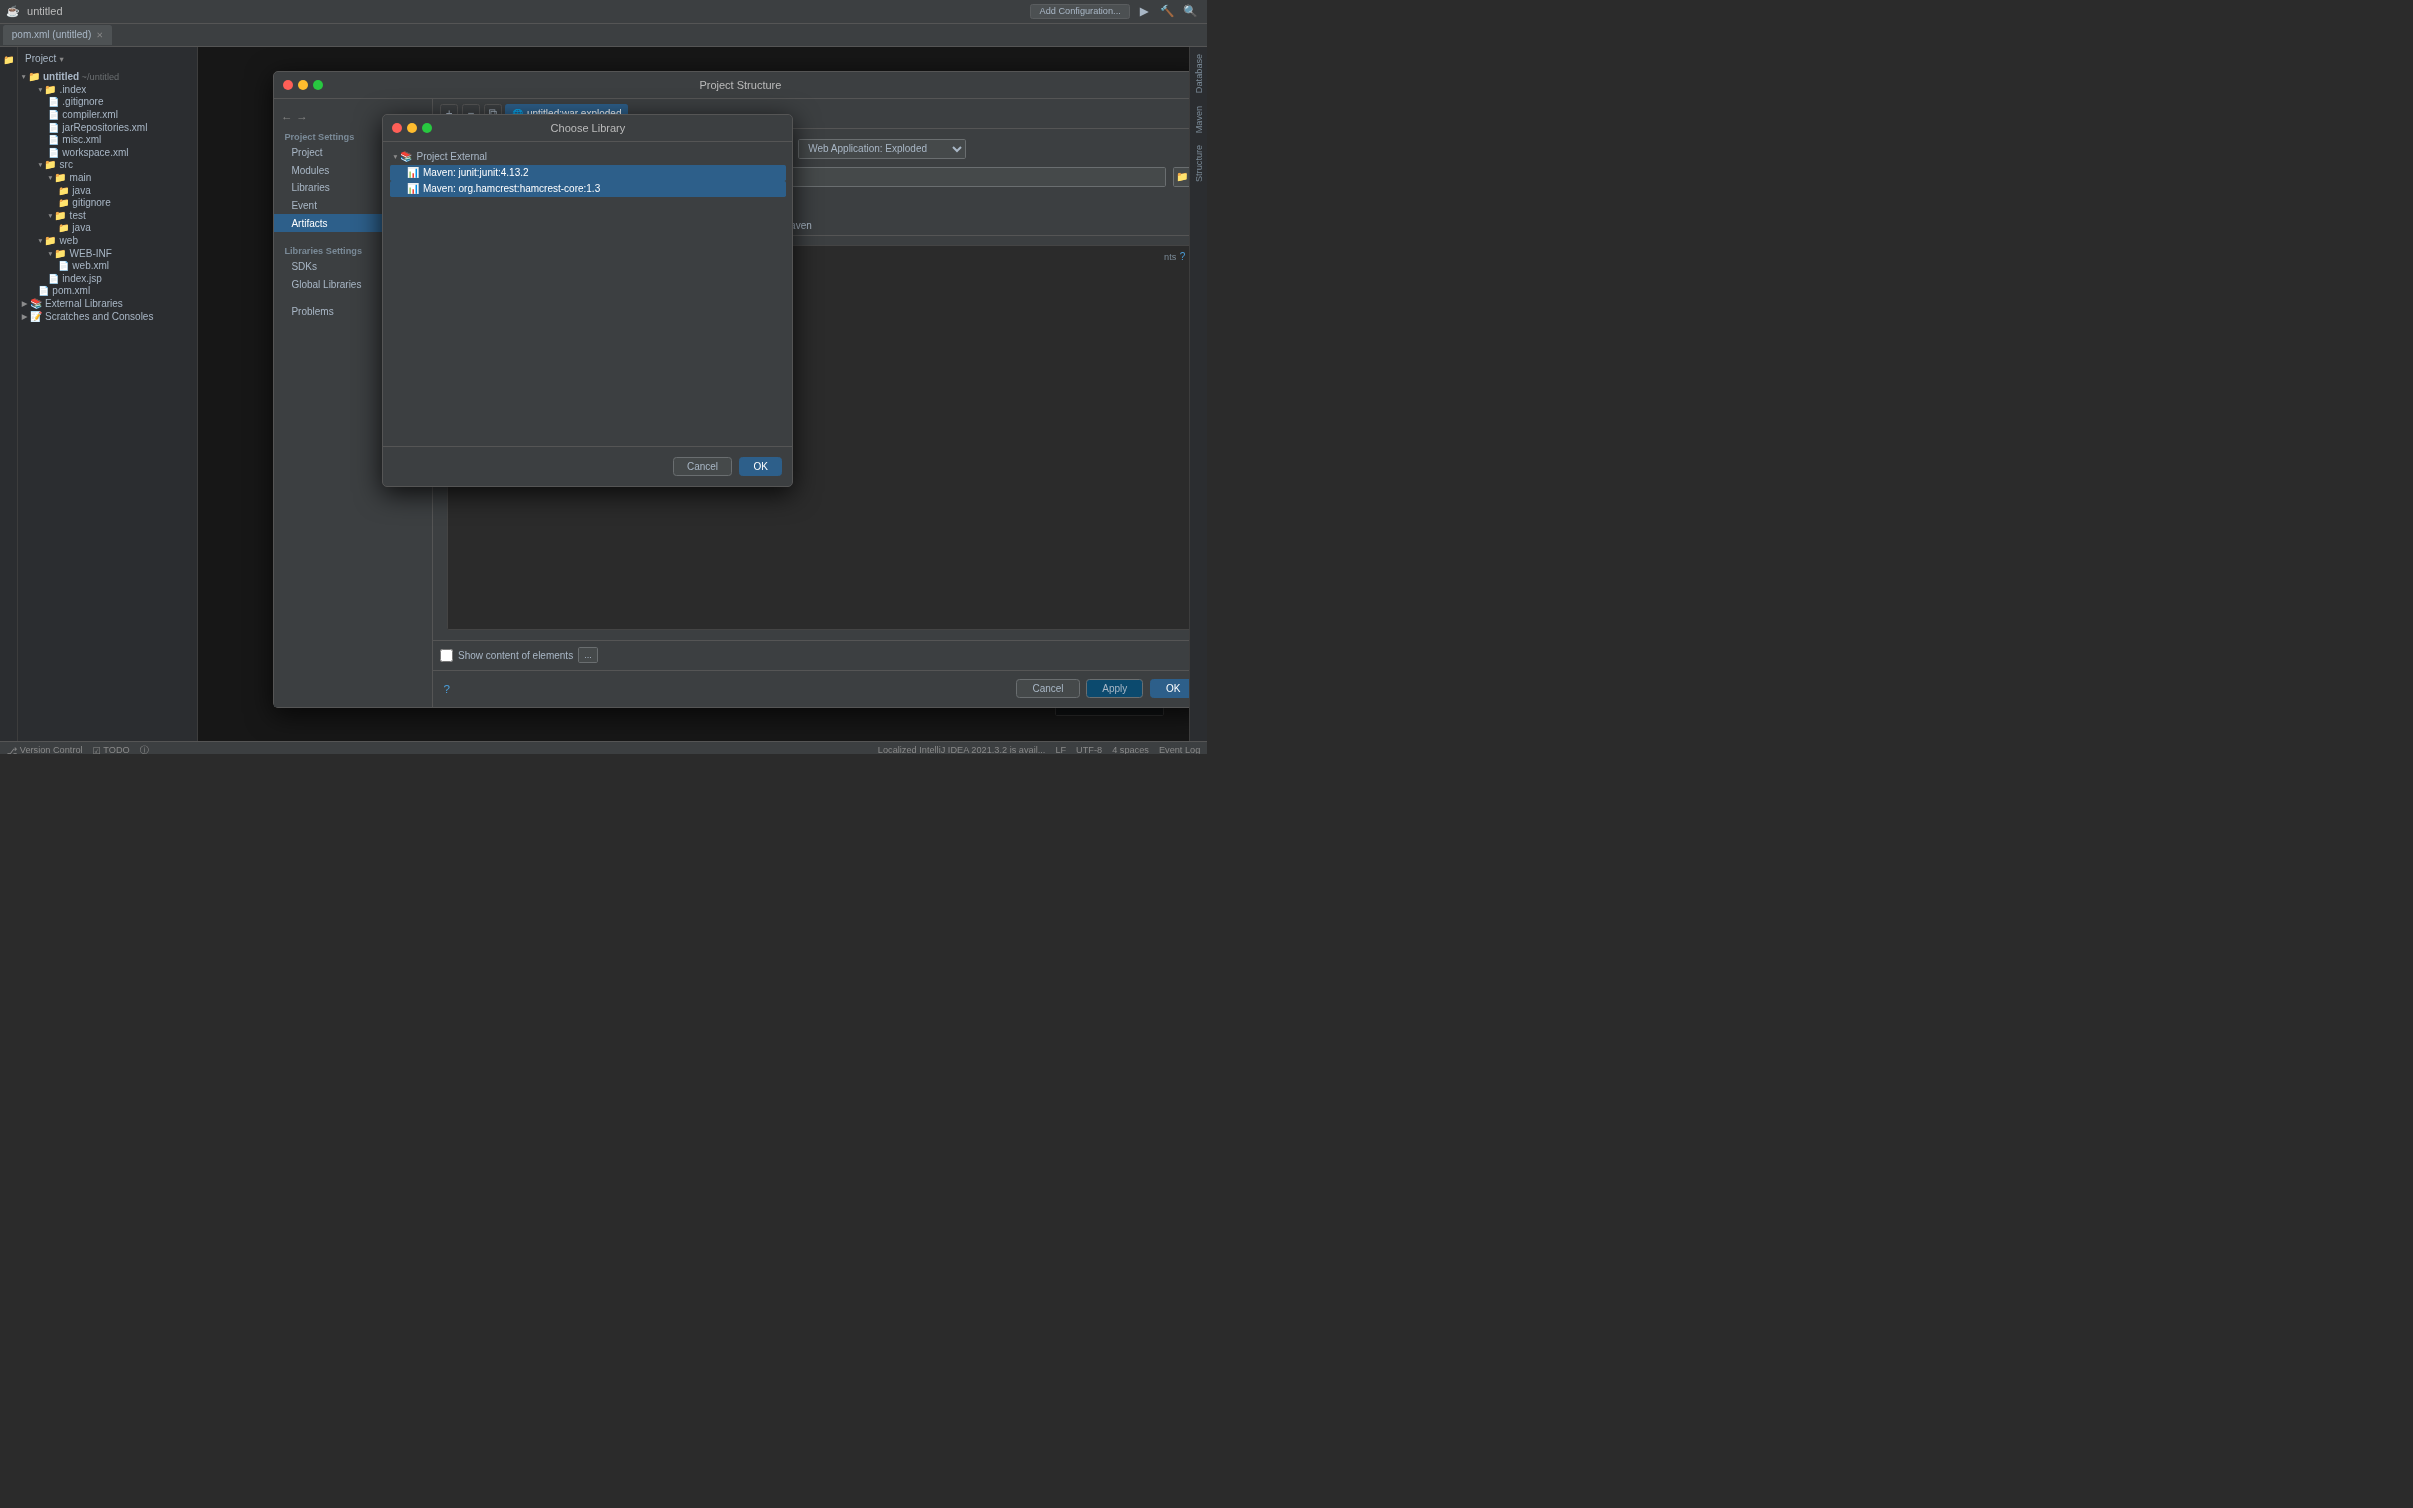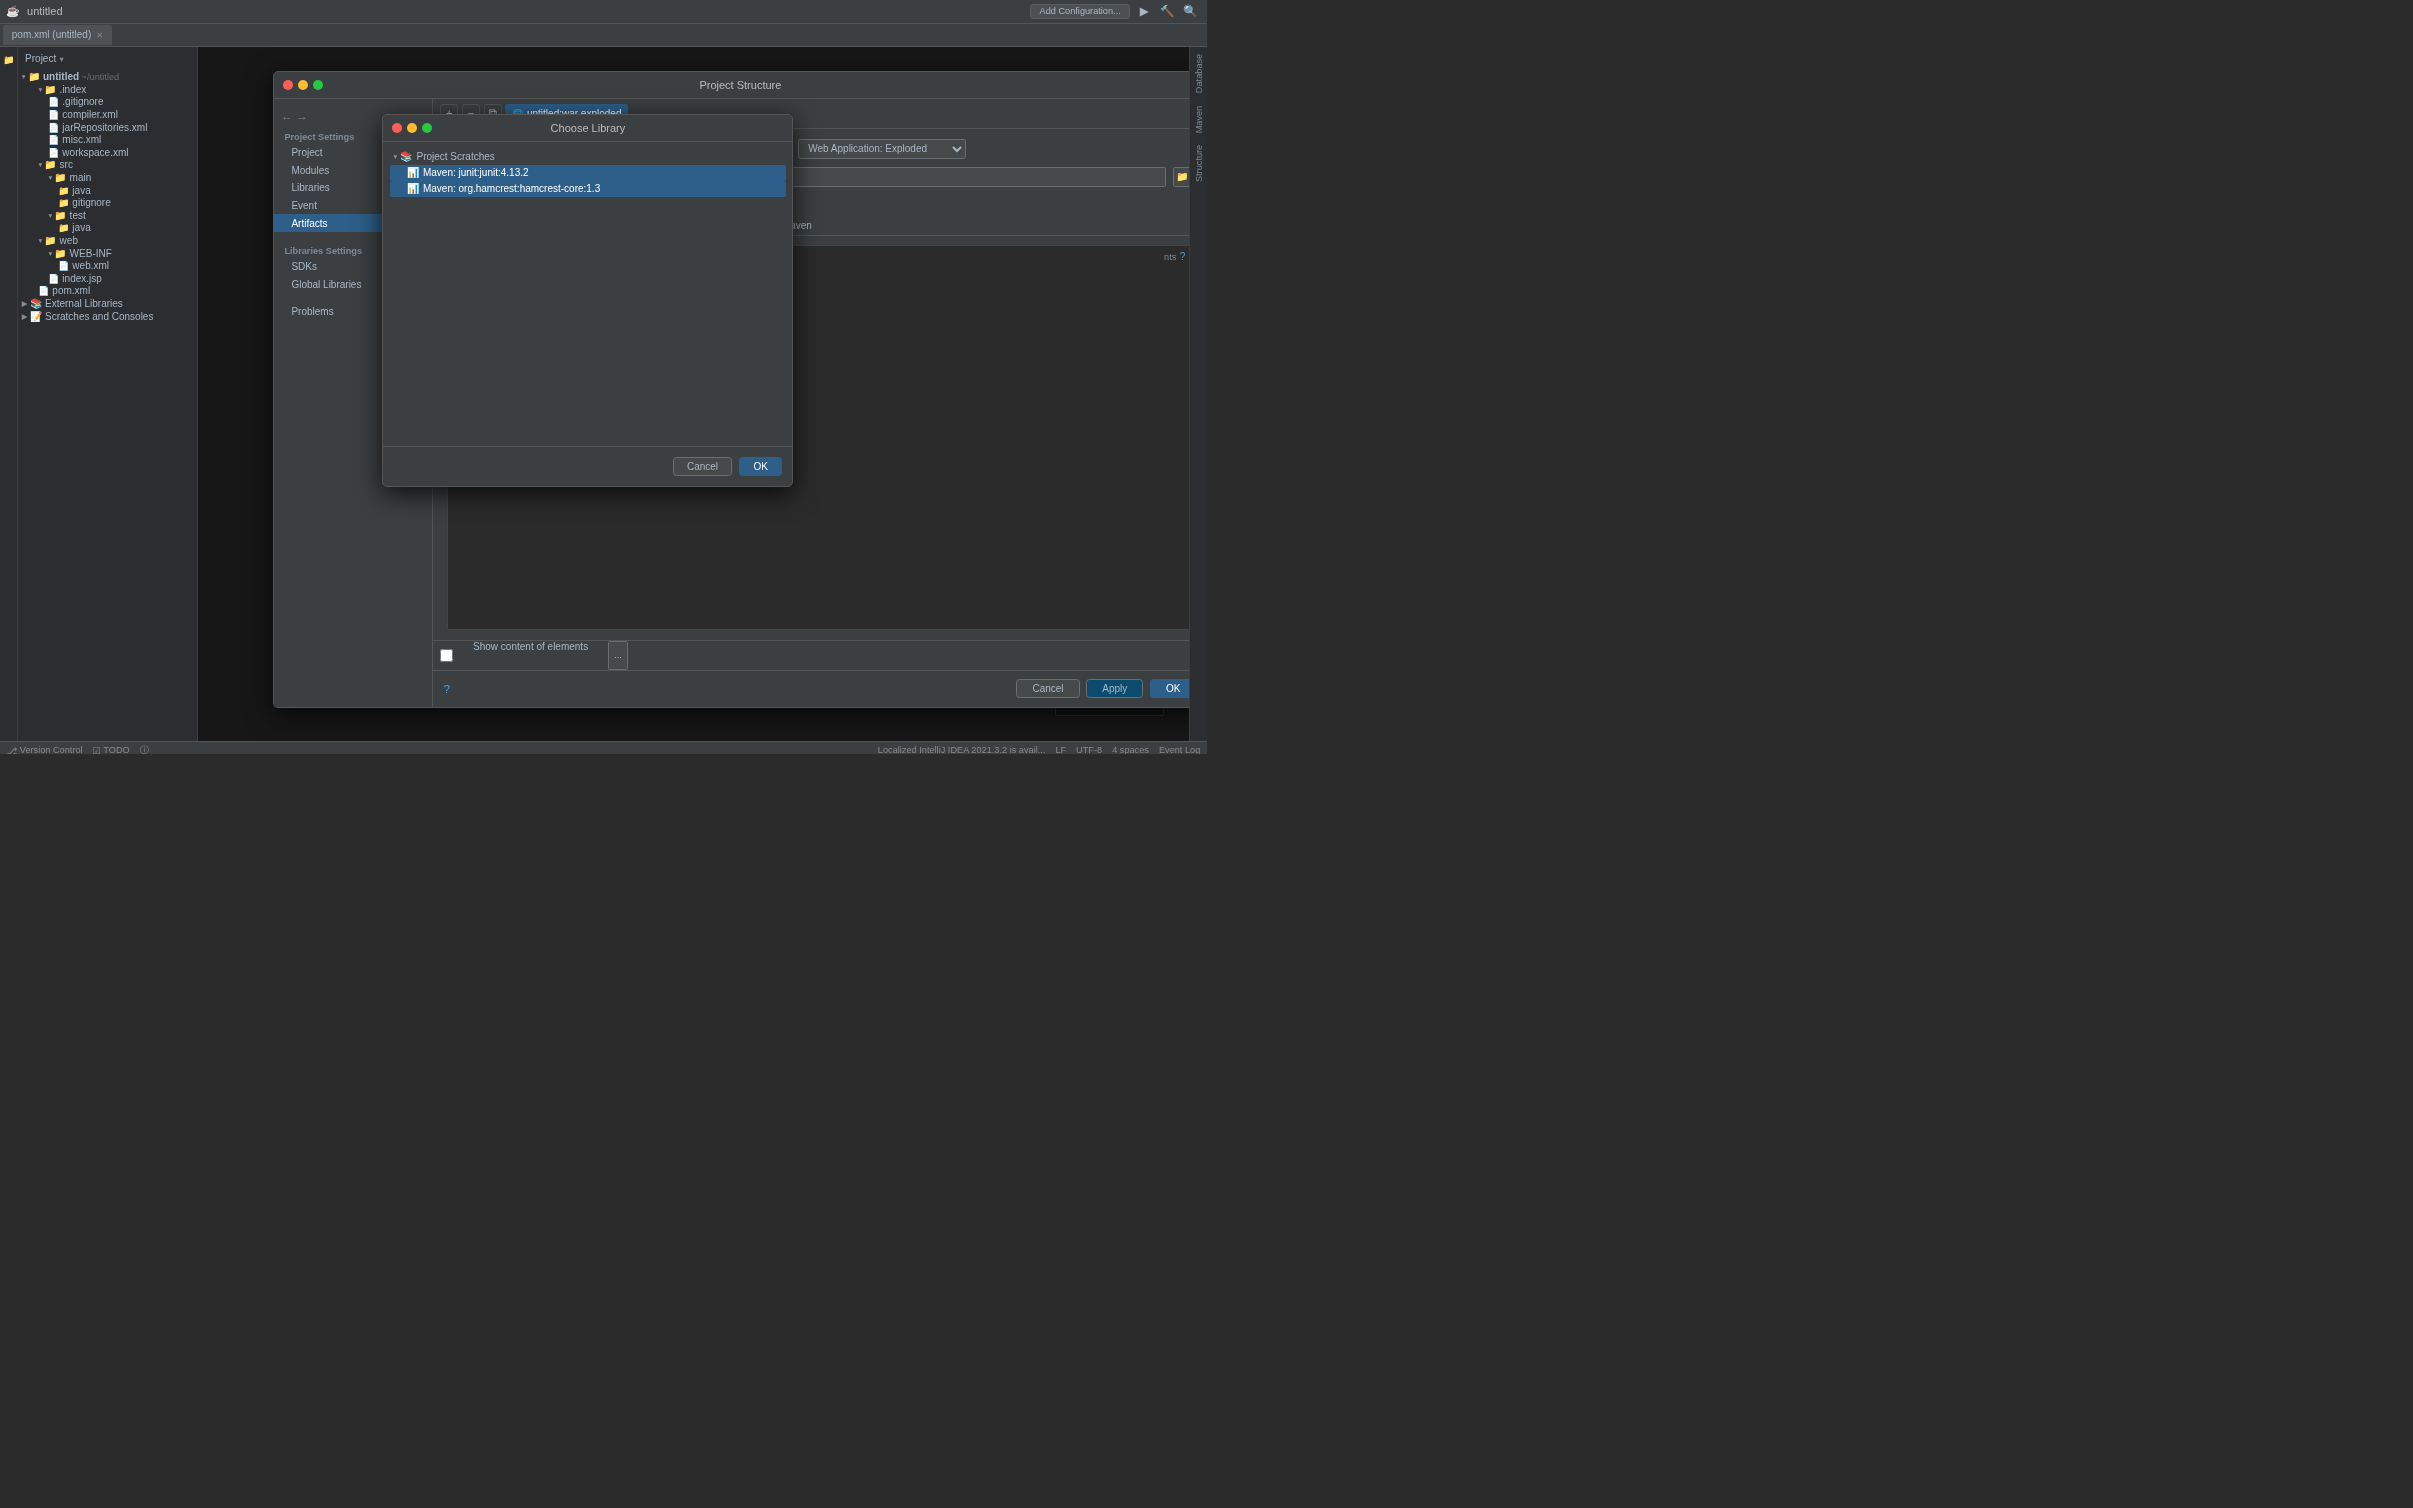--- a/index.html
+++ b/index.html
@@ -690,21 +690,21 @@
             </div>
 
             <div style="flex:1;background:#2b2b2b;border:0.8px solid #444;border-radius:1.7px;padding:6.7px;position:relative;">
               <div style="position:absolute;top:5px;right:6.7px;display:flex;align-items:flex-end;gap:3.4px;">
                 <span style="font-size:9.2px;color:#7a8a97;">nts</span>
                 <span style="color:#4a9eda;cursor:pointer;font-size:10px;">?</span>
               </div>
             </div>
           </div>
 
-          <div style="height:30px;display:flex;padding:0 6.7px;gap:20px;border-top:0.8px solid #555;">
+          <div style="height:30px;display:flex;align-items:center;padding:0 6.7px;gap:5px;border-top:0.8px solid #555;">
             <input type="checkbox" style="">
             <span style="font-size:10px;">Show content of elements</span>
             <button style="background:#45494a;border:0.8px solid #6a6e70;color:#a9b7c6;padding:1.7px 5px;cursor:pointer;border-radius:1.7px;font-size:9.2px;">...</button>
           </div>
 
           <div class="ps-bottom">
             <div style="cursor:pointer;color:#4a9eda;font-size:11.7px;">?</div>
             <div class="ps-bottom-right">
               <button class="ps-btn ps-btn-cancel">Cancel</button>
               <button class="ps-btn ps-btn-apply">Apply</button>
@@ -723,21 +723,21 @@
           <div class="traffic-light tl-green" style="background:#28c840;"></div>
         </div>
         <span class="cl-title">Choose Library</span>
       </div>
 
       <div class="cl-body">
 
         <div class="cl-section">
           <span class="arrow">▾</span>
           <span class="icon">📚</span>
-          <span class="label">Project Scratches</span>
+          <span class="label">Project External</span>
         </div>
 
         <div class="cl-item selected">
           <span class="lib-icon">📊</span>
           <span class="lib-label">Maven: junit:junit:4.13.2</span>
         </div>
         <div class="cl-item selected">
           <span class="lib-icon">📊</span>
           <span class="lib-label">Maven: org.hamcrest:hamcrest-core:1.3</span>
         </div>

